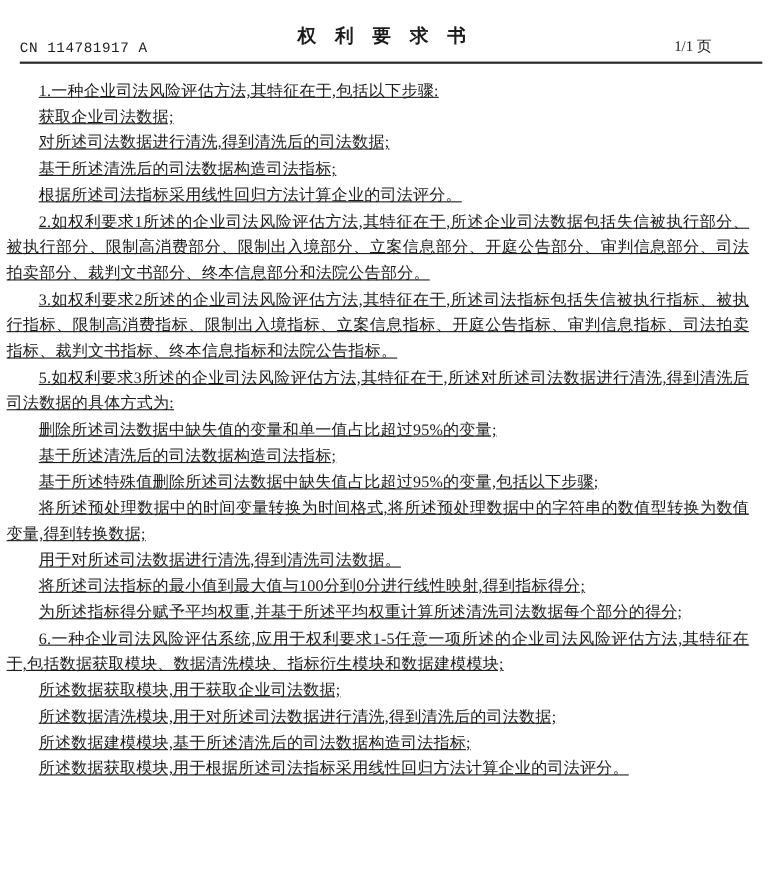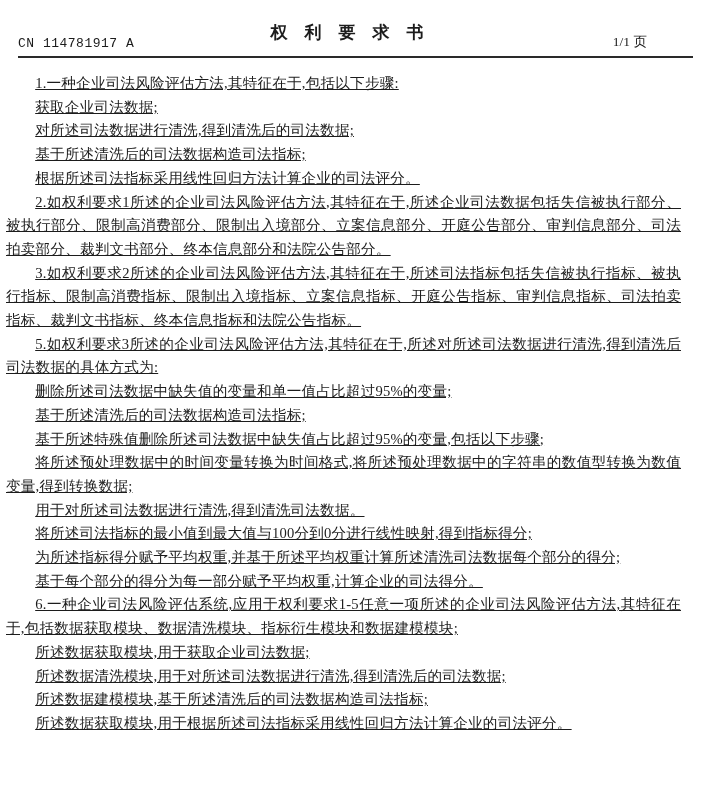--- a/index.html
+++ b/index.html
@@ -94,20 +94,19 @@
       <p class="para">2.如权利要求1所述的企业司法风险评估方法,其特征在于,所述企业司法数据包括失信被执行部分、被执行部分、限制高消费部分、限制出入境部分、立案信息部分、开庭公告部分、审判信息部分、司法拍卖部分、裁判文书部分、终本信息部分和法院公告部分。</p>
       <p class="para">3.如权利要求2所述的企业司法风险评估方法,其特征在于,所述司法指标包括失信被执行指标、被执行指标、限制高消费指标、限制出入境指标、立案信息指标、开庭公告指标、审判信息指标、司法拍卖指标、裁判文书指标、终本信息指标和法院公告指标。</p>
       <p class="para">5.如权利要求3所述的企业司法风险评估方法,其特征在于,所述对所述司法数据进行清洗,得到清洗后司法数据的具体方式为:</p>
       <p class="para">删除所述司法数据中缺失值的变量和单一值占比超过95%的变量;</p>
       <p class="para">基于所述清洗后的司法数据构造司法指标;</p>
       <p class="para">基于所述特殊值删除所述司法数据中缺失值占比超过95%的变量,包括以下步骤;</p>
       <p class="para">将所述预处理数据中的时间变量转换为时间格式,将所述预处理数据中的字符串的数值型转换为数值变量,得到转换数据;</p>
       <p class="para">用于对所述司法数据进行清洗,得到清洗司法数据。</p>
       <p class="para">将所述司法指标的最小值到最大值与100分到0分进行线性映射,得到指标得分;</p>
       <p class="para">为所述指标得分赋予平均权重,并基于所述平均权重计算所述清洗司法数据每个部分的得分;</p>
-      <p class="para">基于每个部分的得分为每一部分赋予平均权重,计算企业的司法得分。</p>
       <p class="para">6.一种企业司法风险评估系统,应用于权利要求1-5任意一项所述的企业司法风险评估方法,其特征在于,包括数据获取模块、数据清洗模块、指标衍生模块和数据建模模块;</p>
       <p class="para">所述数据获取模块,用于获取企业司法数据;</p>
       <p class="para">所述数据清洗模块,用于对所述司法数据进行清洗,得到清洗后的司法数据;</p>
       <p class="para">所述数据建模模块,基于所述清洗后的司法数据构造司法指标;</p>
       <p class="para">所述数据获取模块,用于根据所述司法指标采用线性回归方法计算企业的司法评分。</p>
     </main>
 </div>
 
 </body></html>

